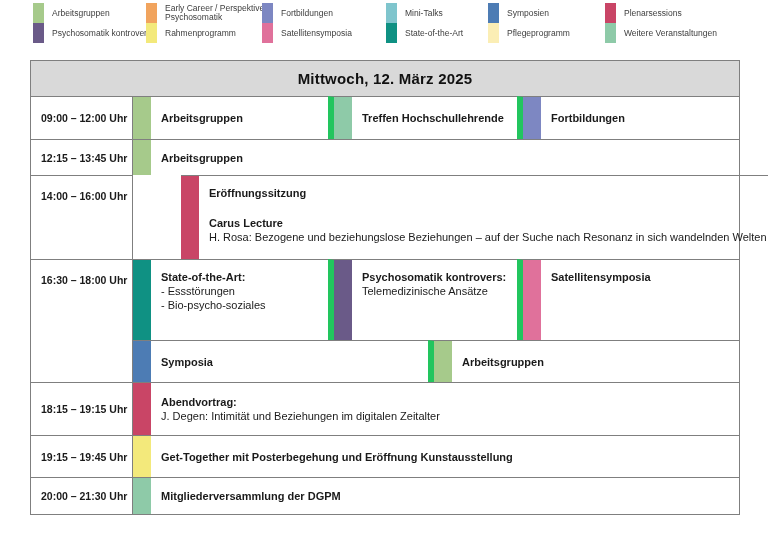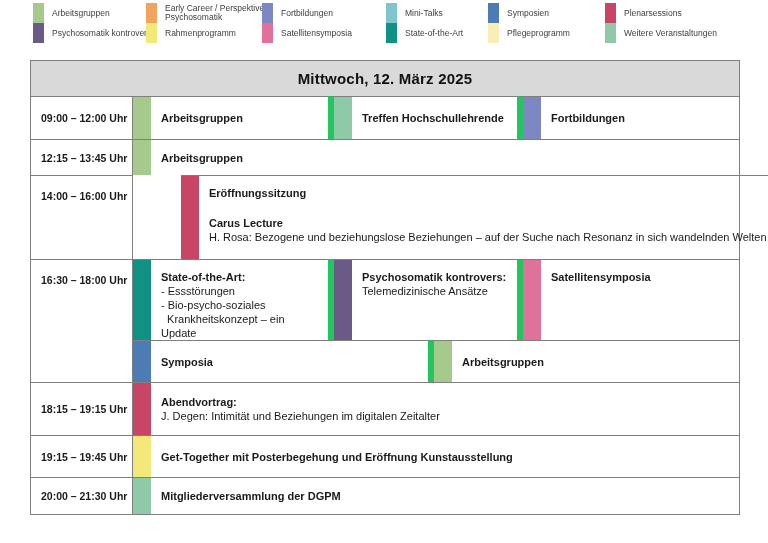--- a/index.html
+++ b/index.html
@@ -164,21 +164,20 @@
       <div class="row vt" style="height: 81px;">
         <div class="time-cell">
           <span>16:30 – 18:00 Uhr</span>
         </div>
         <div class="cell vt" style="flex: 0 0 195px;">
           <span class="bar" style="background: rgb(15, 145, 131);"></span>
           <div class="cell-text">
             <div class="line bold">State-of-the-Art:</div>
             <div class="line">- Essstörungen</div>
             <div class="line">- Bio-psycho-soziales</div>
-            <div class="line">&nbsp;&nbsp;Krankheitskonzept – ein Update</div>
           </div>
         </div>
         <div class="cell vt" style="flex: 0 0 189px;">
           <span class="bar" style="background: rgb(106, 90, 136);"></span>
           <div class="cell-text">
             <div class="line bold">Psychosomatik kontrovers:</div>
             <div class="line">Telemedizinische Ansätze</div>
           </div>
         </div>
         <div class="cell vt" style="flex: 0 0 222px;">

